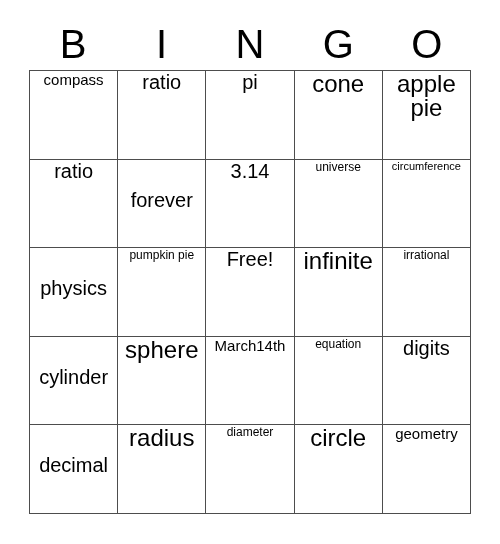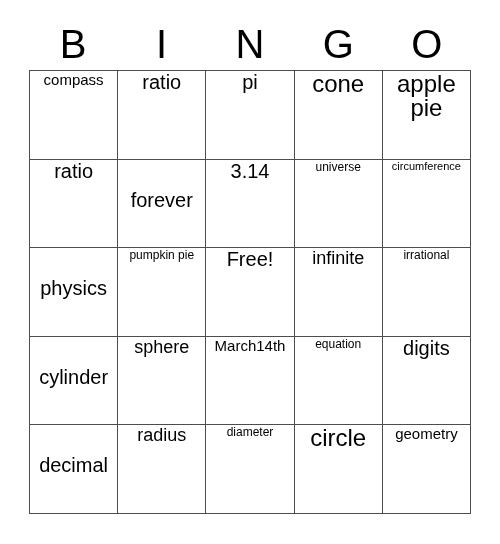--- a/index.html
+++ b/index.html
@@ -80,21 +80,21 @@
     overflow-wrap: break-word;
     hyphens: none;
     color: #000000;
   }
 
   
   .fs-xxs { font-size: 11px; }
   .fs-xs  { font-size: 15px; }
   .fs-s   { font-size: 12px; }
   .fs-m   { font-size: 20px; margin-top: 29px; }
-  .fs-l   { font-size: 18px; }
+  .fs-l   { font-size: 24px; }
   .fs-xl  { font-size: 24px; }
   .fs-xxl { font-size: 20px; }
 
   
   .stacked {
     line-height: 1.0;
   }
 </style>
 </head>
 <body>

